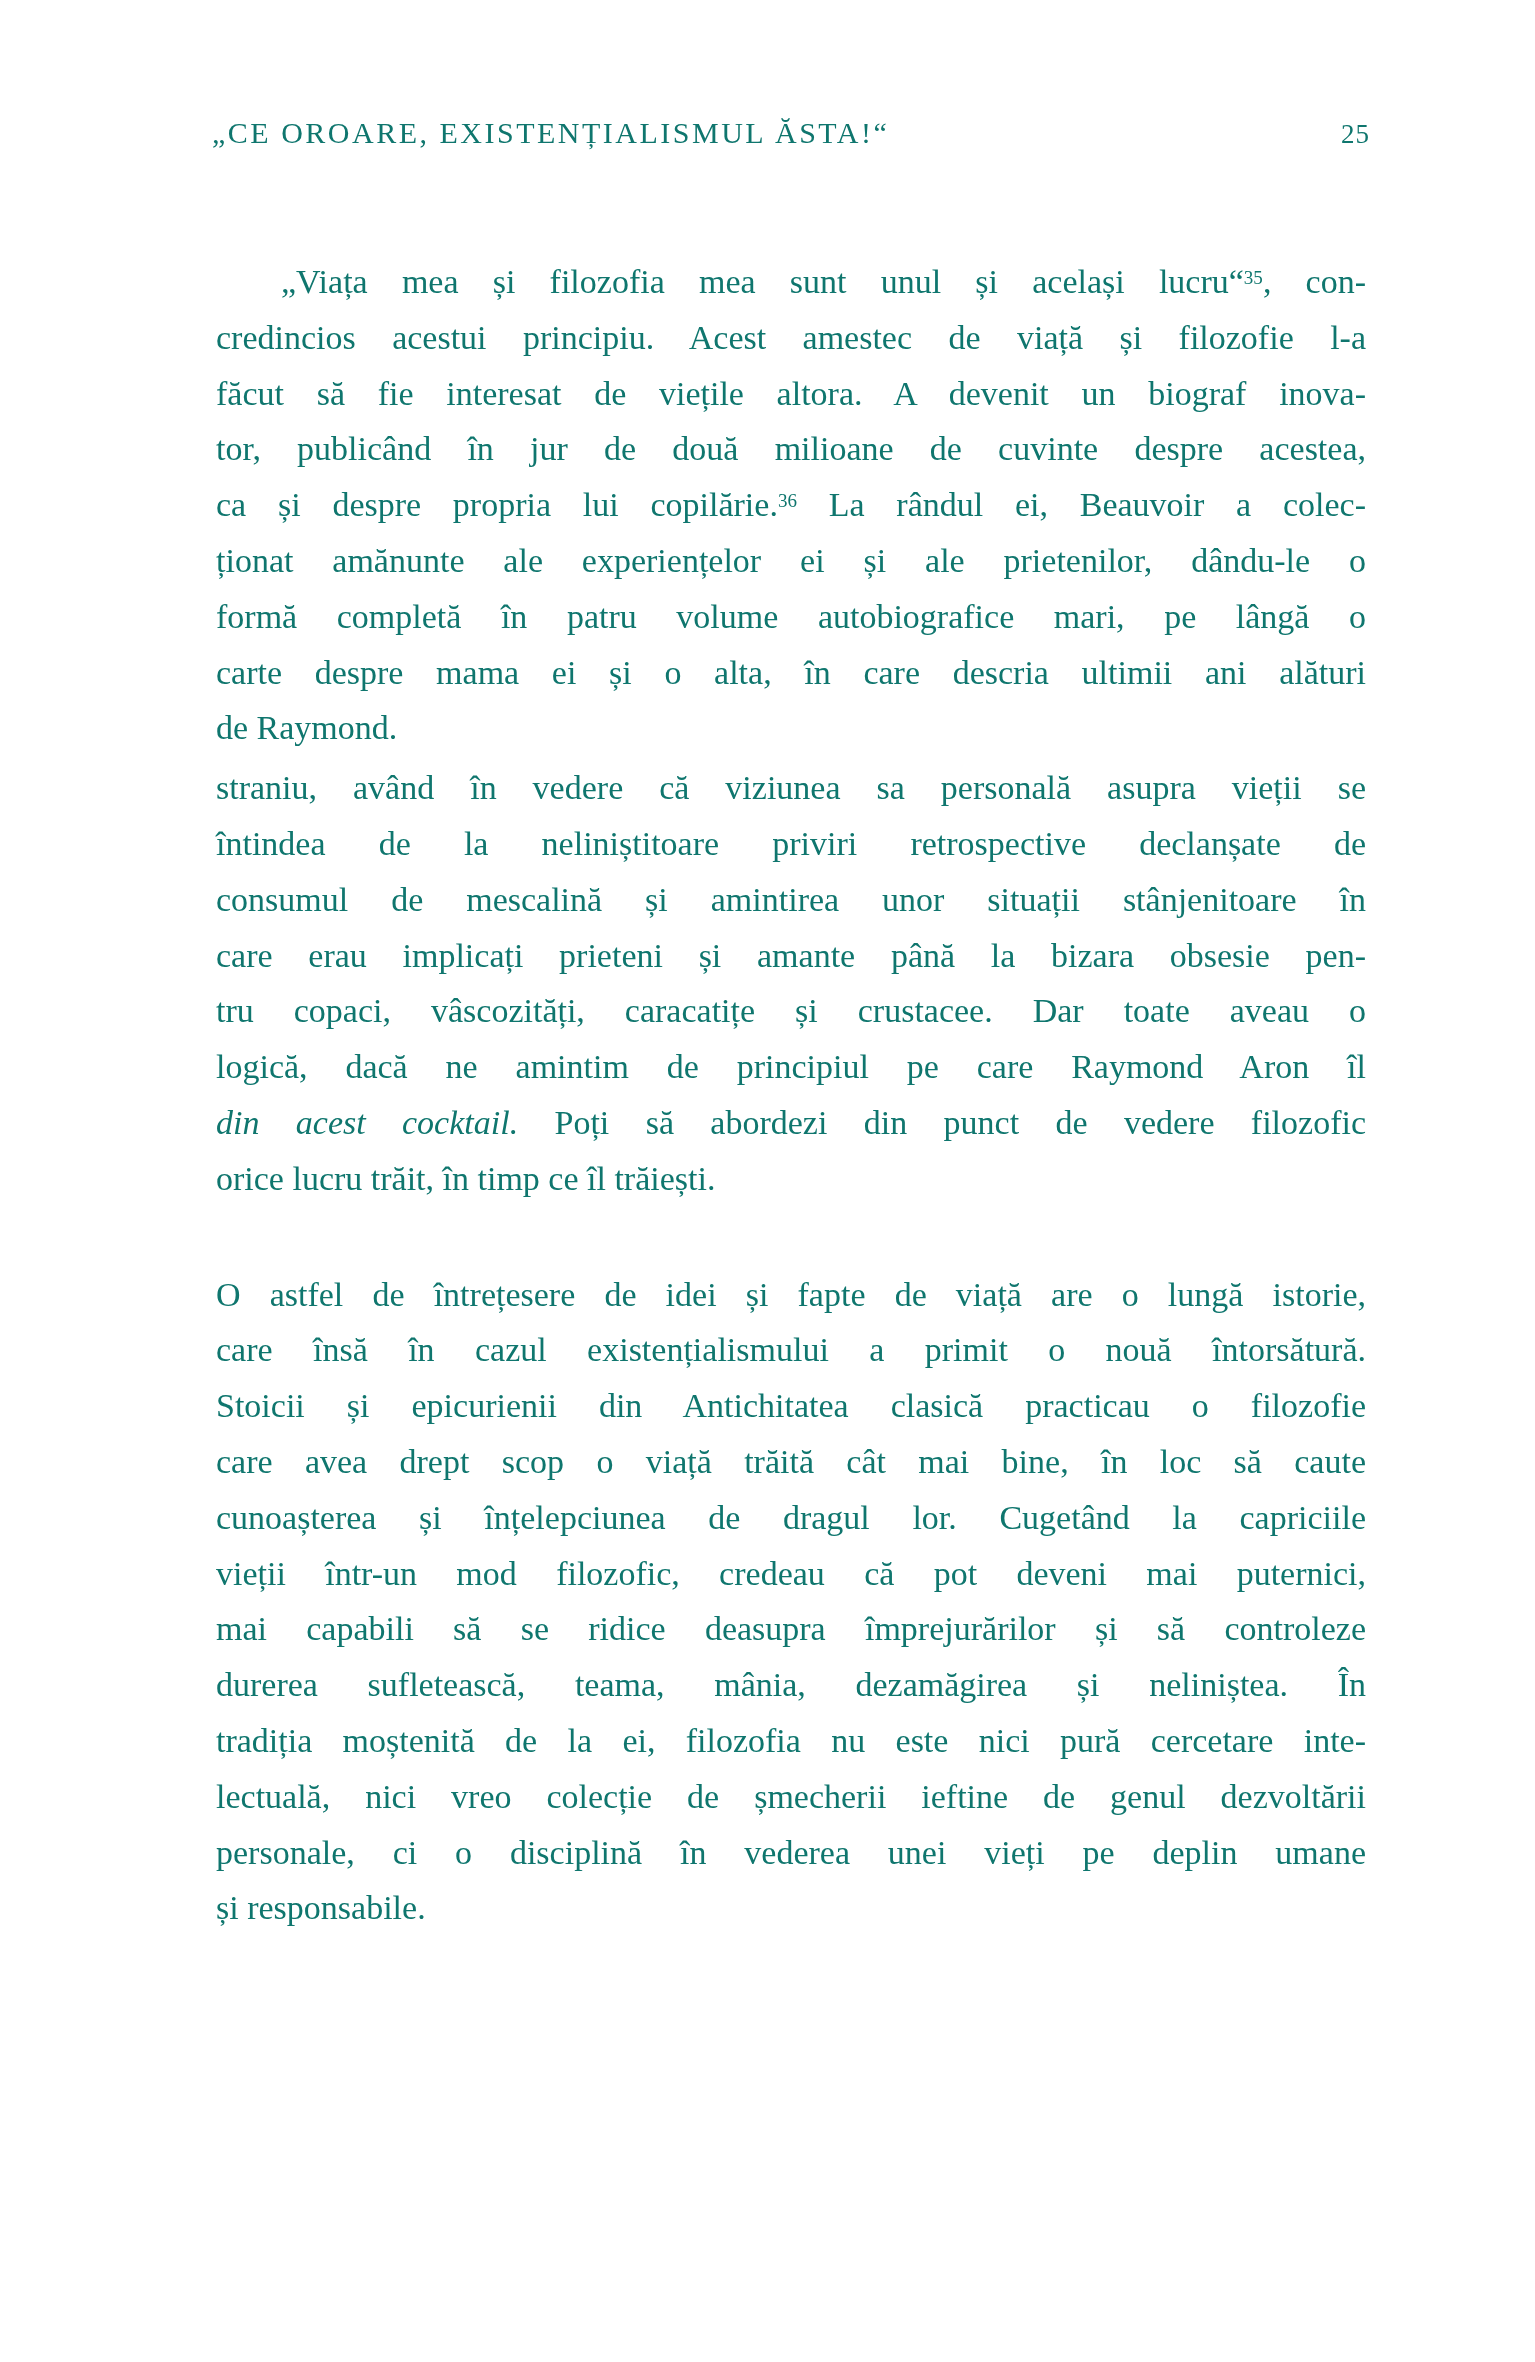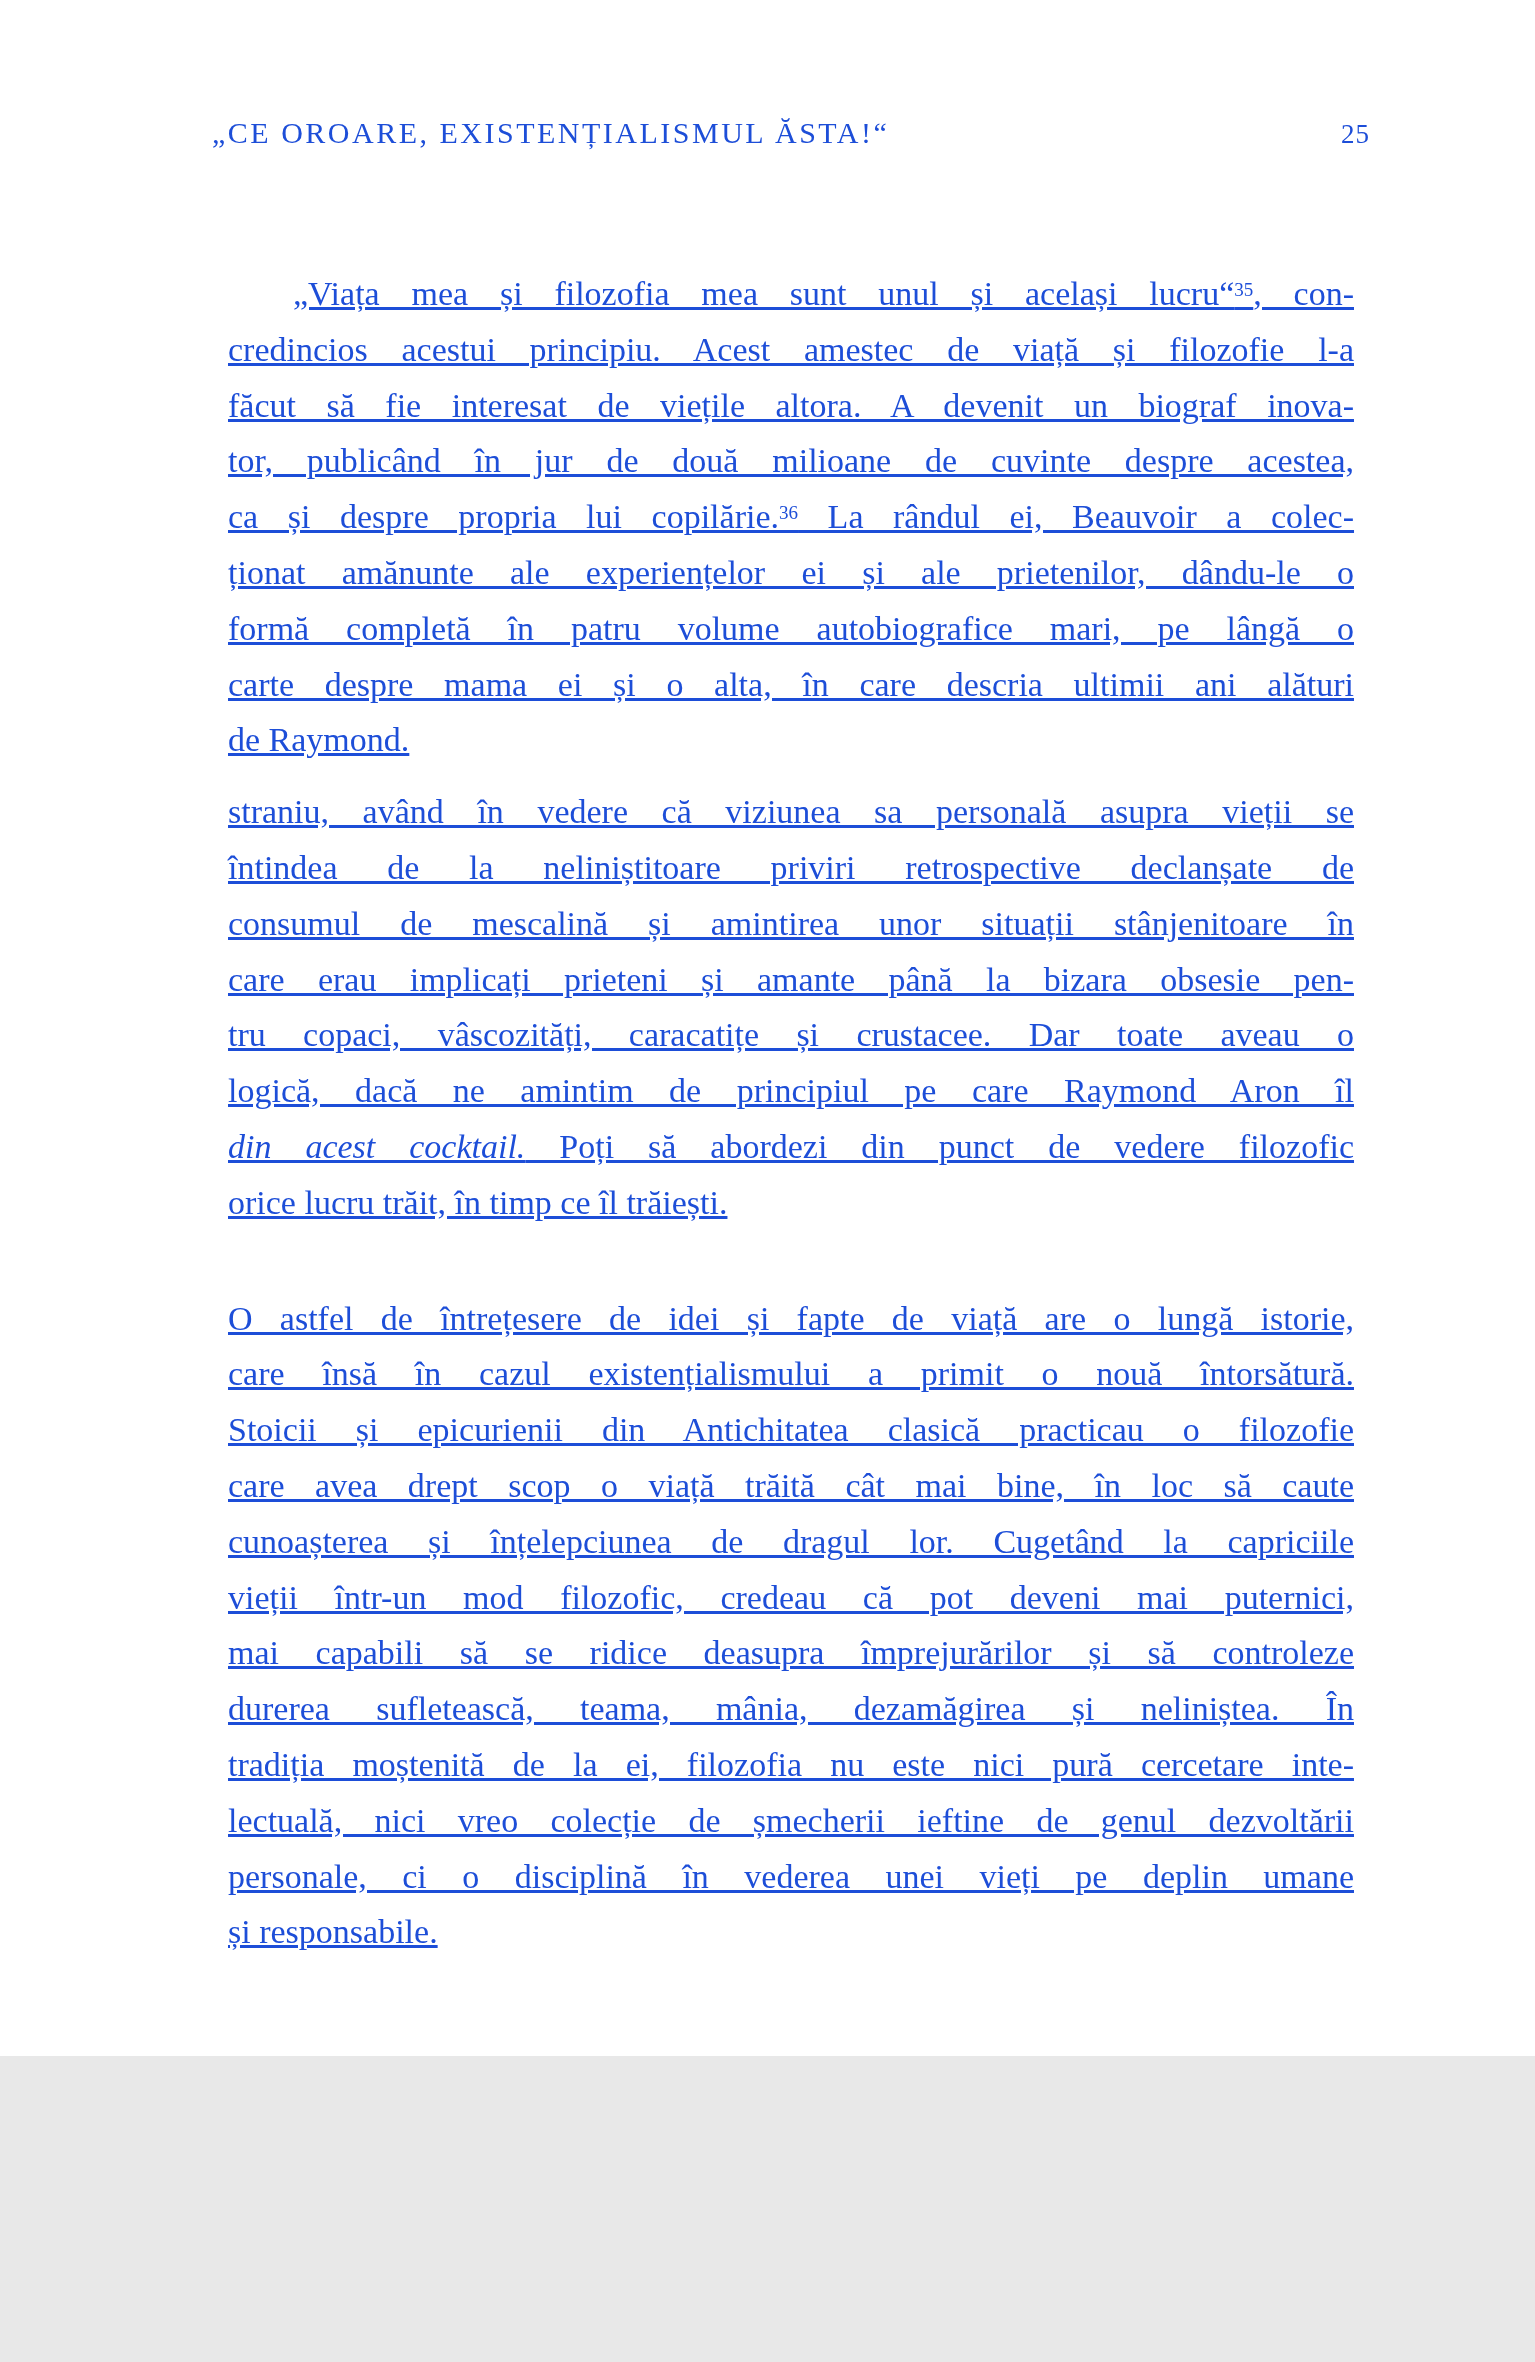--- a/index.html
+++ b/index.html
@@ -3,24 +3,24 @@
 <meta charset="utf-8">
 <style>
   html, body {
     margin: 0;
     padding: 0;
     background: #e8e8e8;
   }
   .page {
     position: relative;
     width: 1535px;
-    height: 2056px;
+    height: 2362px;
     margin: 0 auto;
     background: #ffffff;
-    color: #1d4ed8;
+    color: #0f766e;
     font-family: "Liberation Serif", "DejaVu Serif", serif;
     overflow: hidden;
   }
   .running-header {
     position: absolute;
     left: 212px;
     width: 1158px;
     top: 116px;
     display: flex;
     justify-content: space-between;
@@ -33,21 +33,21 @@
     letter-spacing: 1px;
     font-size: 27px;
   }
   .page-body {
     position: absolute;
     left: 212px;
     width: 1158px;
     top: 250px;
     font-size: 34px;
   }
-  .paragraph { margin: 16px; text-decoration: underline; }
+  .paragraph { margin: 4px; }
   .paragraph.section-break { margin-top: 60px; }
   .line {
     line-height: 55.8px;
     height: 55.8px;
     text-align: justify;
     text-align-last: justify;
     white-space: normal;
     hyphens: none;
   }
   .line.last {

